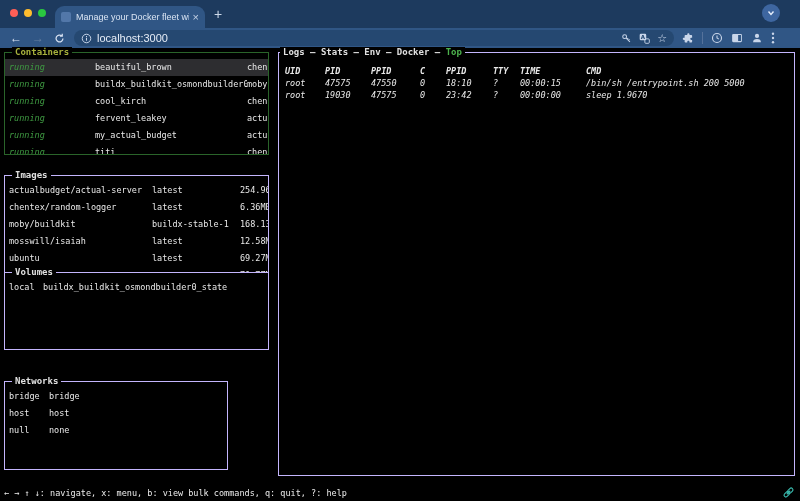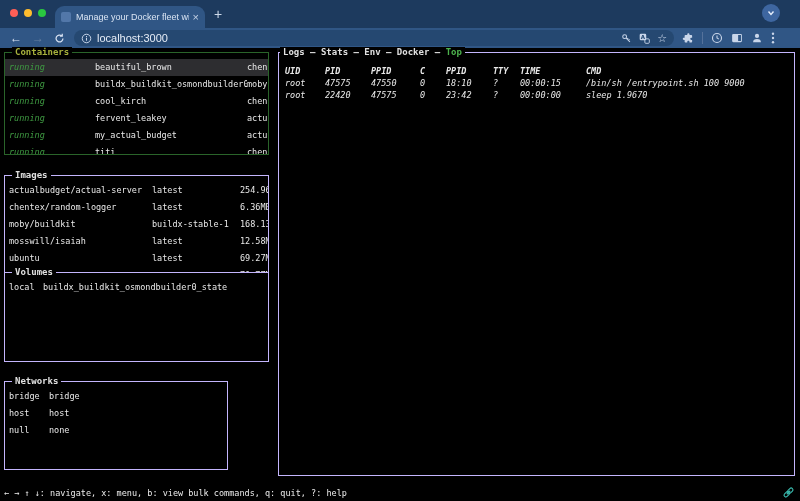--- a/index.html
+++ b/index.html
@@ -50,21 +50,21 @@
   .green{color:#3f9b42;font-style:italic;}
 
   .p-containers{left:4px;top:4px;width:265px;height:103px;}
   .c-state{width:86px;}
   .c-name{width:152px;}
 
   .p-images{left:4px;top:115px;width:265px;height:103px;margin-top:12px;}
   .i-name{width:143px;}
   .i-tag{width:88px;}
 
-  .p-volumes{left:4px;top:224px;width:265px;height:90px;}
+  .p-volumes{left:4px;top:224px;width:265px;height:78px;}
   .v-driver{width:34px;}
 
   .p-networks{left:4px;top:333px;width:224px;height:89px;}
   .n-name{width:40px;}
 
   .p-inspector{left:278px;top:4px;width:517px;height:424px;}
   .insp-tabs{position:absolute;top:-6px;left:1px;background:#000;padding:0 3px;display:flex;
         font-weight:bold;font-size:9px;color:#e0e0e0;white-space:pre;}
   .insp-tab.active{color:#4db34d;}
   .tab-sep{color:#e0e0e0;}
@@ -291,25 +291,25 @@
         <span class="t-cmd">CMD</span>
       </div>
       <div class="trow">
         <span class="t-uid">root</span>
         <span class="t-pid">47575</span>
         <span class="t-ppid">47550</span>
         <span class="t-c">0</span>
         <span class="t-stime">18:10</span>
         <span class="t-tty">?</span>
         <span class="t-time">00:00:15</span>
-        <span class="t-cmd">/bin/sh /entrypoint.sh 100 9000</span>
+        <span class="t-cmd">/bin/sh /entrypoint.sh 200 5000</span>
       </div>
       <div class="trow">
         <span class="t-uid">root</span>
-        <span class="t-pid">22420</span>
+        <span class="t-pid">19030</span>
         <span class="t-ppid">47575</span>
         <span class="t-c">0</span>
         <span class="t-stime">23:42</span>
         <span class="t-tty">?</span>
         <span class="t-time">00:00:00</span>
         <span class="t-cmd">sleep 1.9670</span>
       </div>
     </div>
   </div>
 

